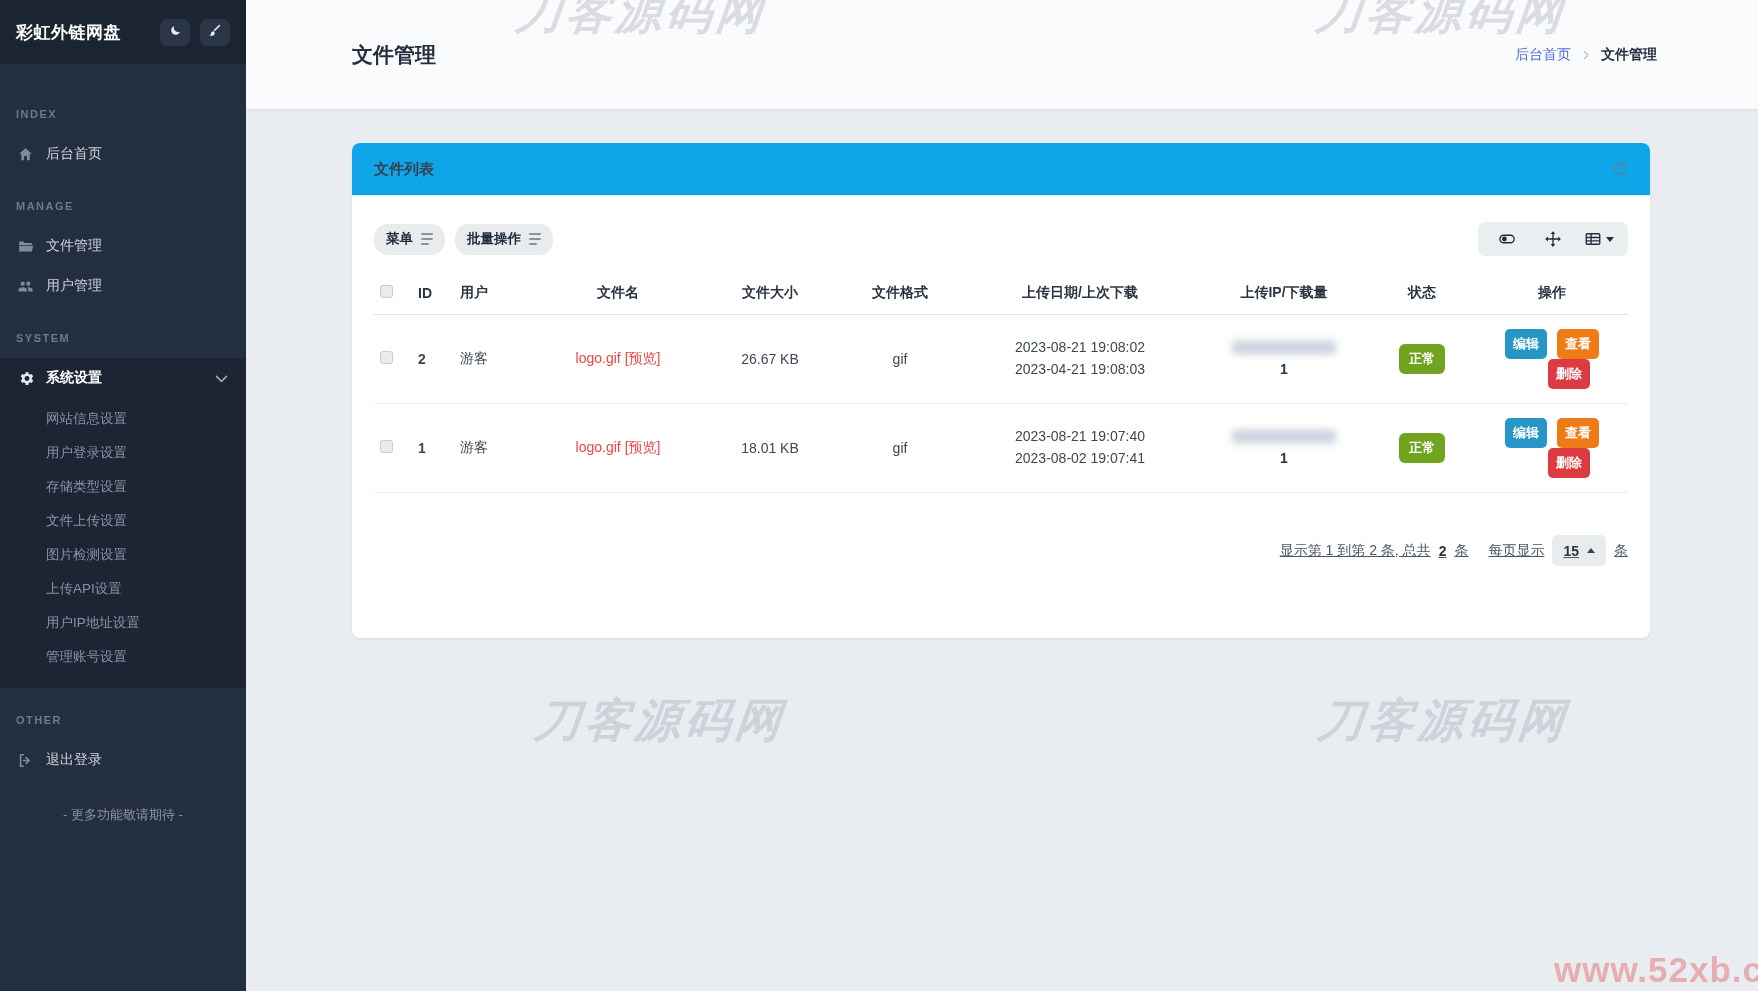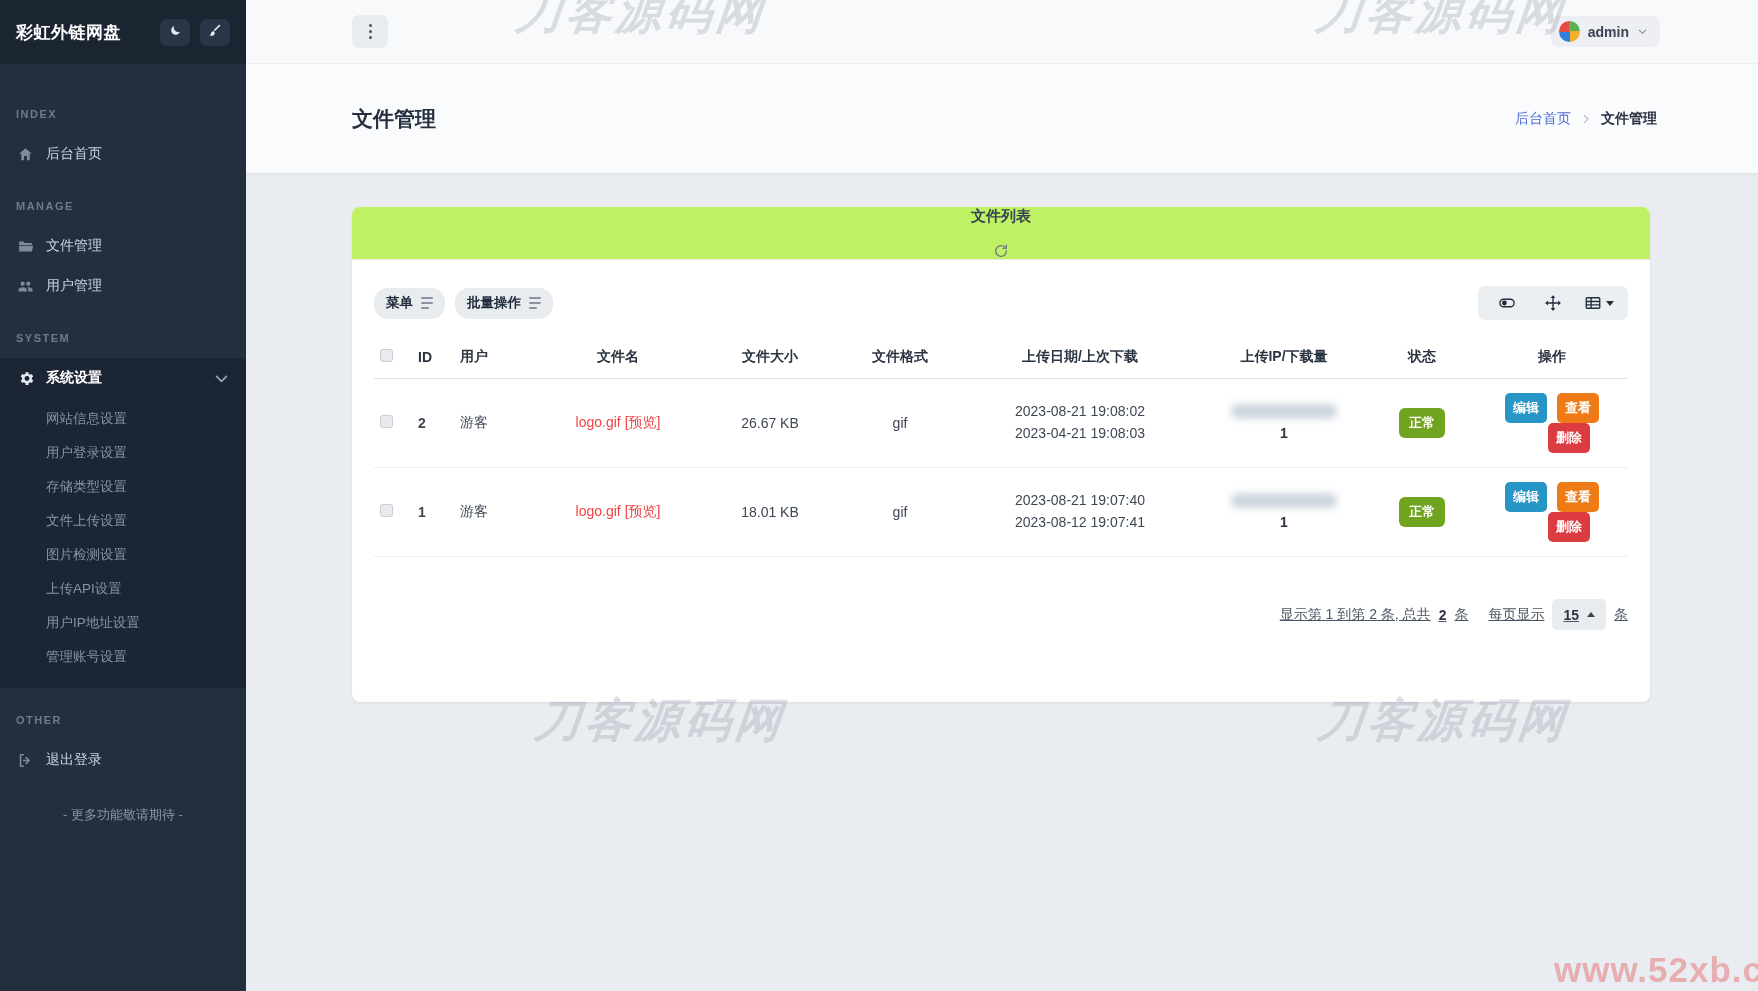--- a/index.html
+++ b/index.html
@@ -53,22 +53,22 @@
   .page-title { font-size:21px; font-weight:bold; color:#252f40; }
   .breadcrumb { display:flex; align-items:center; gap:9px; font-size:14px; }
   .bc-link { color:#4e6ed8; cursor:pointer; font-weight:500; }
   .bc-sep { color:#b9bfc8; display:flex; }
   .bc-current { color:#2a3142; font-weight:bold; }
 
   
   .content { flex:1; overflow:hidden; position:relative; }
   .card { width:1298px; margin:34px 0 0 106px; background:#ffffff; border-radius:8px;
     box-shadow:0 1px 3px rgba(30,40,60,.08); overflow:hidden; }
-  .card-header { height:53px; background:#bef264; border-bottom:1px solid #e6e9ed; display:flex;
-    align-items:center; justify-content:space-between; padding:0 22px;flex-direction:column; }
+  .card-header { height:53px; background:#0ea5e9; border-bottom:1px solid #e6e9ed; display:flex;
+    align-items:center; justify-content:space-between; padding:0 22px; }
   .card-title { font-size:15px; font-weight:bold; color:#374151; }
   .refresh-btn { color:#707a87; display:flex; cursor:pointer; }
 
   .table-toolbar { display:flex; align-items:center; justify-content:space-between; margin:26px 22px 16px; }
   .tb-left { display:flex; gap:10px; }
   .tool-btn { background:#e9ecef; border:none; border-radius:14px; height:31px; padding:0 12px; display:flex;
     align-items:center; gap:8px; font-size:13.5px; font-weight:bold; color:#212d3d; cursor:pointer;
     font-family:inherit; }
   .align-ic { display:flex; flex-direction:column; gap:3px; }
   .align-ic i { height:2px; background:#8b93a0; border-radius:1px; display:block; }
@@ -197,38 +197,20 @@
         </span>
         <span>退出登录</span>
       </div>
 
       <div class="side-footer-note">- 更多功能敬请期待 -</div>
     </nav>
   </aside>
 
   <div class="main">
 
-    <div class="topbar">
-      <div class="kebab-btn">
-        <span style="display:flex;flex-direction:column;gap:3px;">
-          <i></i>
-            <i></i>
-            <i></i>
-        </span>
-      </div>
-      <div class="user-pill">
-        <span class="avatar-pie"></span>
-        <span class="user-name">admin</span>
-        <span class="chev">
-          <svg width="11" height="11" viewBox="0 0 24 24">
-              <path d="M5 9l7 7 7-7" fill="none" stroke="currentColor" stroke-width="2.6" stroke-linecap="round" stroke-linejoin="round"></path>
-            </svg>
-        </span>
-      </div>
-    </div>
 
     <div class="page-head">
       <div class="page-title">文件管理</div>
       <div class="breadcrumb">
         <span class="bc-link">后台首页</span>
         <span class="bc-sep">
           <svg width="12" height="12" viewBox="0 0 24 24">
               <path d="M9 5l7 7-7 7" fill="none" stroke="currentColor" stroke-width="2.4" stroke-linecap="round" stroke-linejoin="round"></path>
             </svg>
         </span>
@@ -348,21 +330,21 @@
               <td class="col-l cell-id">1</td>
               <td class="col-l">游客</td>
               <td class="col-c">
                 <span class="file-link">logo.gif</span>
                 <span class="file-link">[预览]</span>
               </td>
               <td class="col-c">18.01 KB</td>
               <td class="col-c">gif</td>
               <td class="col-c dates">
                 <div>2023-08-21 19:07:40</div>
-                <div>2023-08-12 19:07:41</div>
+                <div>2023-08-02 19:07:41</div>
               </td>
               <td class="col-c">
                 <div class="ip-blur"></div>
                 <div class="dl-count">1</div>
               </td>
               <td class="col-c"><span class="badge">正常</span></td>
               <td class="col-c">
                 <button class="act-btn act-edit">编辑</button>
                 <button class="act-btn act-view">查看</button>
                 <button class="act-btn act-del">删除</button>

